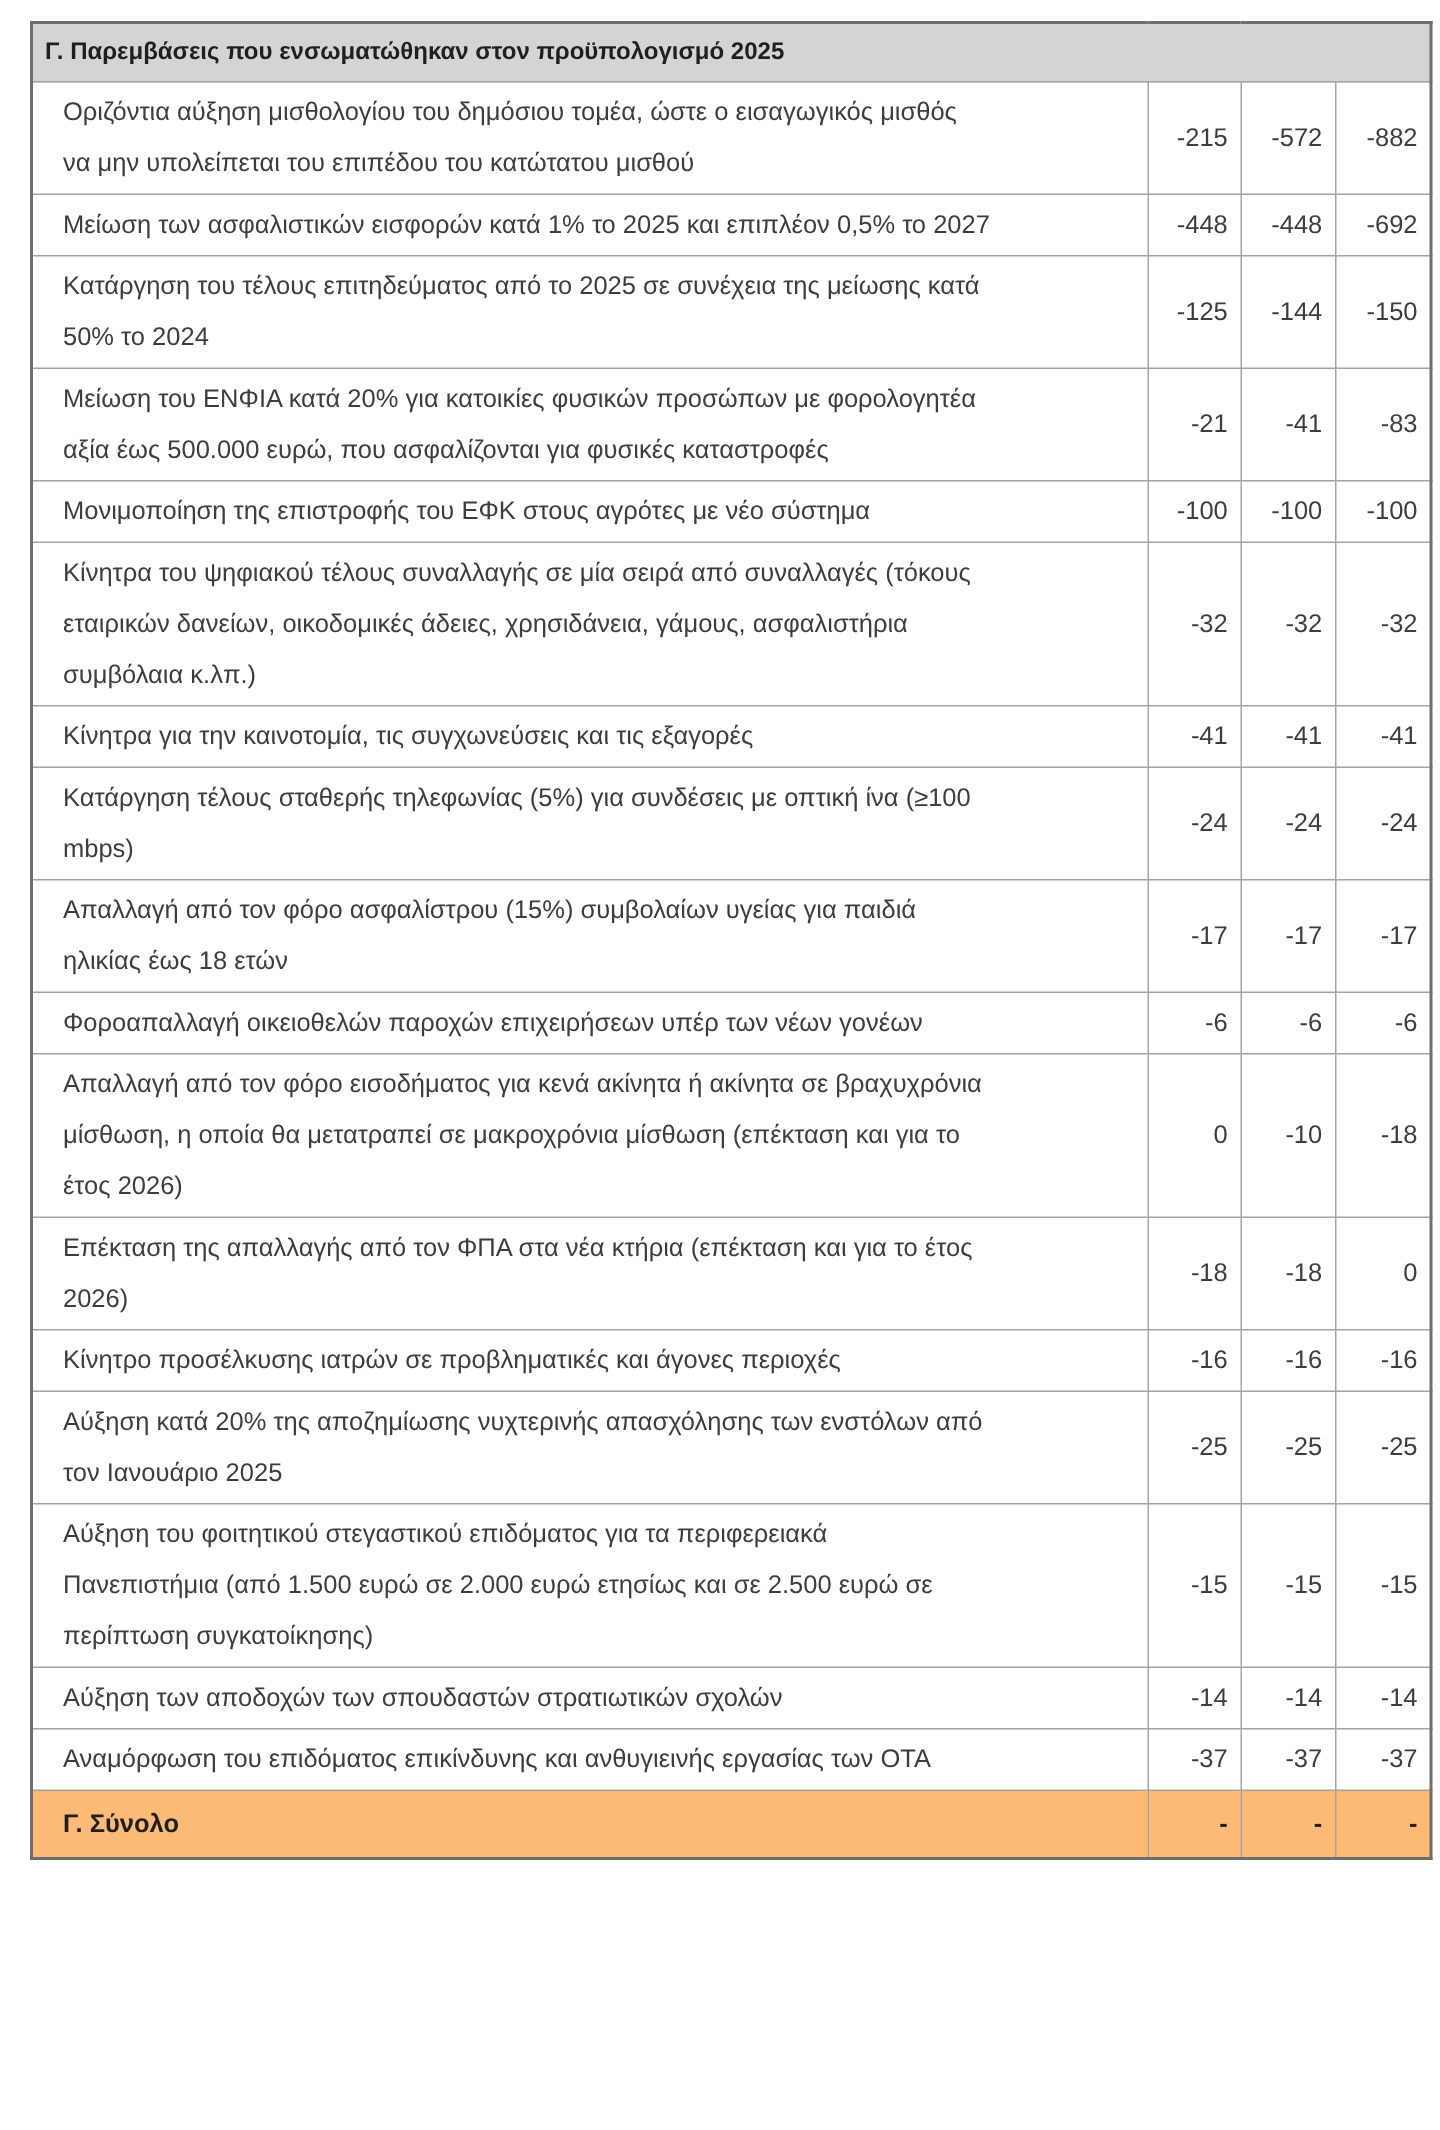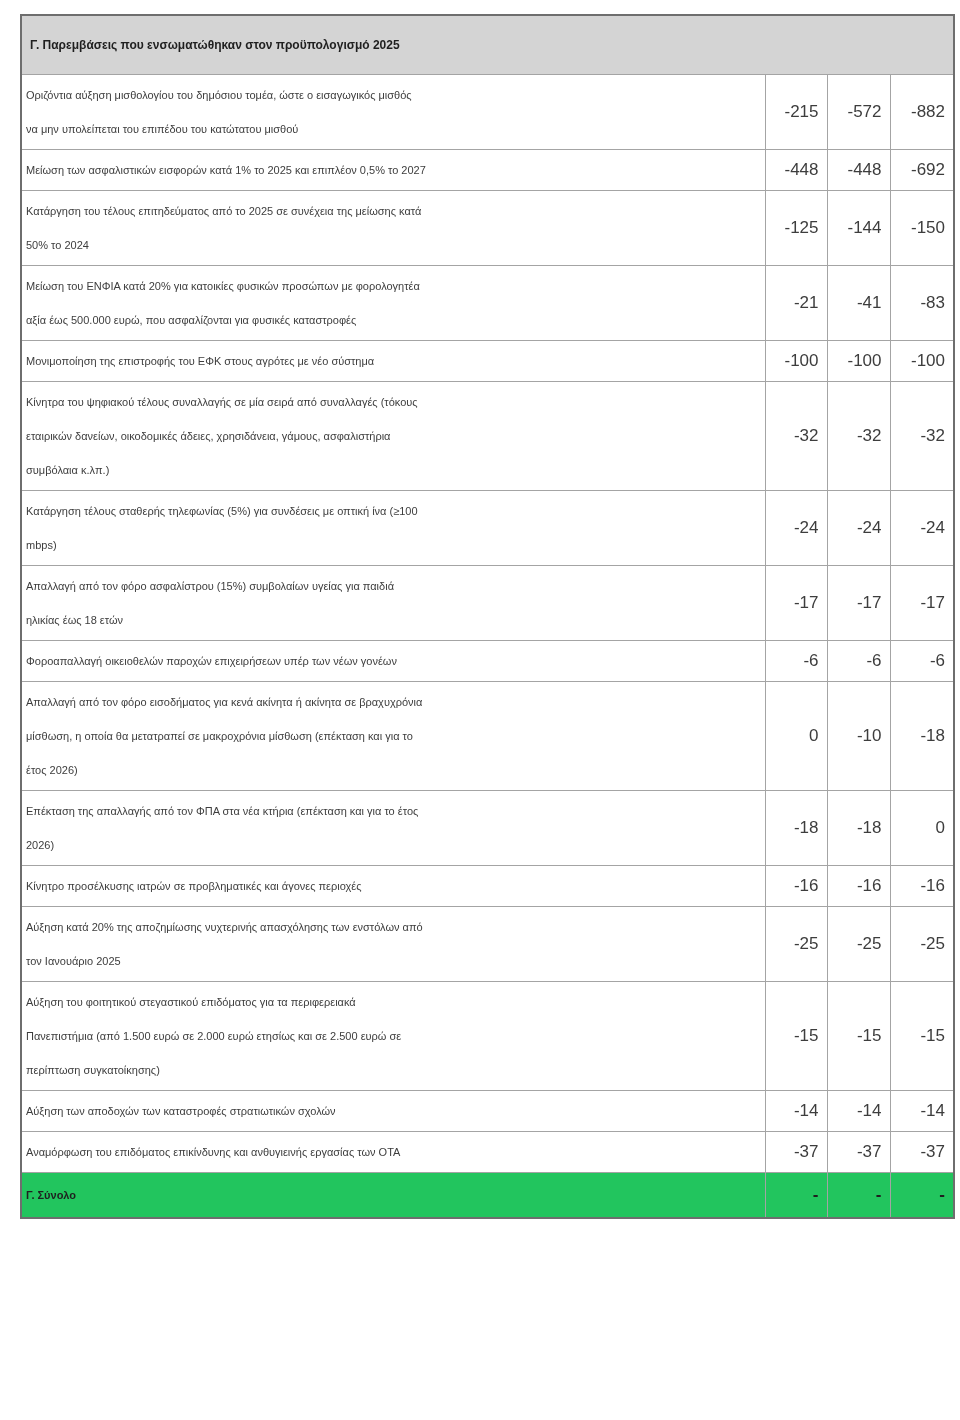--- a/index.html
+++ b/index.html
@@ -23,43 +23,43 @@
     border: 2px solid #6e6e6e;
   }
   table.budget-table td {
     border: 1px solid #a4a4a4;
     vertical-align: middle;
     box-sizing: border-box;
   }
   .title-cell {
     background: #d4d4d4;
     font-weight: bold;
-    font-size: 12px;
+    font-size: 16px;
     line-height: 34px;
     color: #1f1f1f;
-    padding: 12px 8px;
+    padding: 2px 8px;
   }
   td.desc {
-    font-size: 11px;
+    font-size: 17px;
     line-height: 34px;
     color: #3d3d3d;
-    padding: 3px 4px;
+    padding: 3px 20px;
     white-space: pre-line;
   }
   td.num {
     font-size: 17px;
     line-height: 34px;
     color: #3d3d3d;
     text-align: right;
     padding: 3px 8px;
     white-space: pre-line;
   }
   tr.total-row td.desc,
   tr.total-row td.num {
-    background: #22c55e;
+    background: #fdba74;
     font-weight: bold;
     color: #1f1f1f;
     padding-top: 5px;
     padding-bottom: 5px;
     white-space: normal;
   }
 </style>
 </head>
 <body>
 
@@ -112,20 +112,26 @@
         </tr>
         <tr>
           <td class="desc">Κίνητρα του ψηφιακού τέλους συναλλαγής σε μία σειρά από συναλλαγές (τόκους
 εταιρικών δανείων, οικοδομικές άδειες, χρησιδάνεια, γάμους, ασφαλιστήρια
 συμβόλαια κ.λπ.)</td>
           <td class="num">-32</td>
           <td class="num">-32</td>
           <td class="num">-32</td>
         </tr>
         <tr>
+          <td class="desc">Κίνητρα για την καινοτομία, τις συγχωνεύσεις και τις εξαγορές</td>
+          <td class="num">-41</td>
+          <td class="num">-41</td>
+          <td class="num">-41</td>
+        </tr>
+        <tr>
           <td class="desc">Κατάργηση τέλους σταθερής τηλεφωνίας (5%) για συνδέσεις με οπτική ίνα (≥100
 mbps)</td>
           <td class="num">-24</td>
           <td class="num">-24</td>
           <td class="num">-24</td>
         </tr>
         <tr>
           <td class="desc">Απαλλαγή από τον φόρο ασφαλίστρου (15%) συμβολαίων υγείας για παιδιά
 ηλικίας έως 18 ετών</td>
           <td class="num">-17</td>
@@ -168,21 +174,21 @@
         </tr>
         <tr>
           <td class="desc">Αύξηση του φοιτητικού στεγαστικού επιδόματος για τα περιφερειακά
 Πανεπιστήμια (από 1.500 ευρώ σε 2.000 ευρώ ετησίως και σε 2.500 ευρώ σε
 περίπτωση συγκατοίκησης)</td>
           <td class="num">-15</td>
           <td class="num">-15</td>
           <td class="num">-15</td>
         </tr>
         <tr>
-          <td class="desc">Αύξηση των αποδοχών των καταστροφές στρατιωτικών σχολών</td>
+          <td class="desc">Αύξηση των αποδοχών των σπουδαστών στρατιωτικών σχολών</td>
           <td class="num">-14</td>
           <td class="num">-14</td>
           <td class="num">-14</td>
         </tr>
         <tr>
           <td class="desc">Αναμόρφωση του επιδόματος επικίνδυνης και ανθυγιεινής εργασίας των ΟΤΑ</td>
           <td class="num">-37</td>
           <td class="num">-37</td>
           <td class="num">-37</td>
         </tr>

